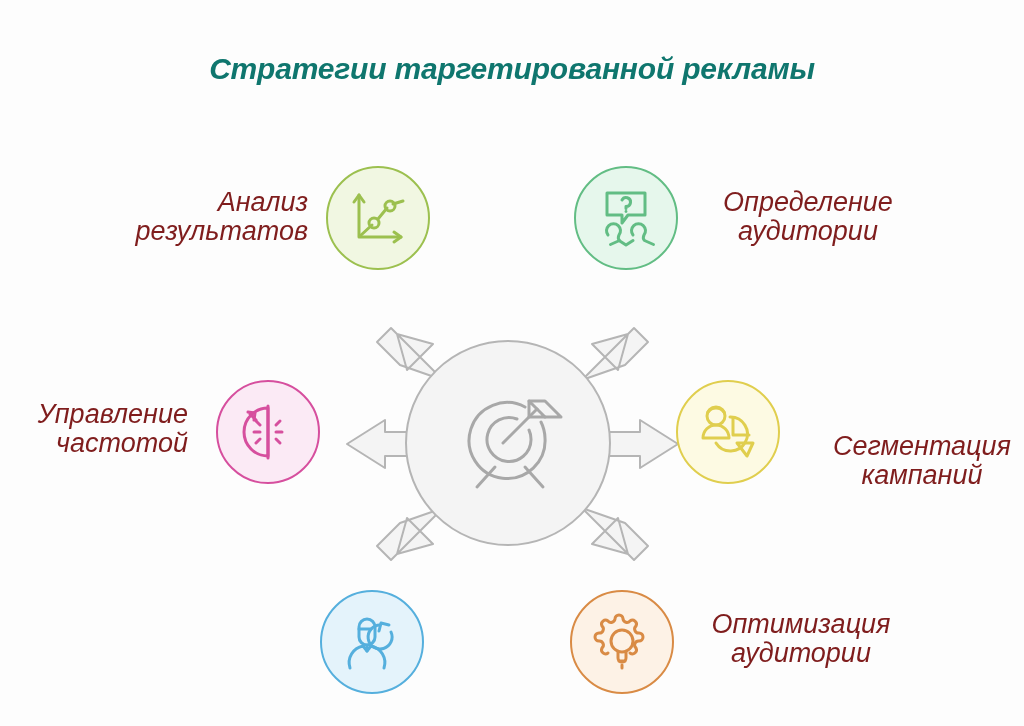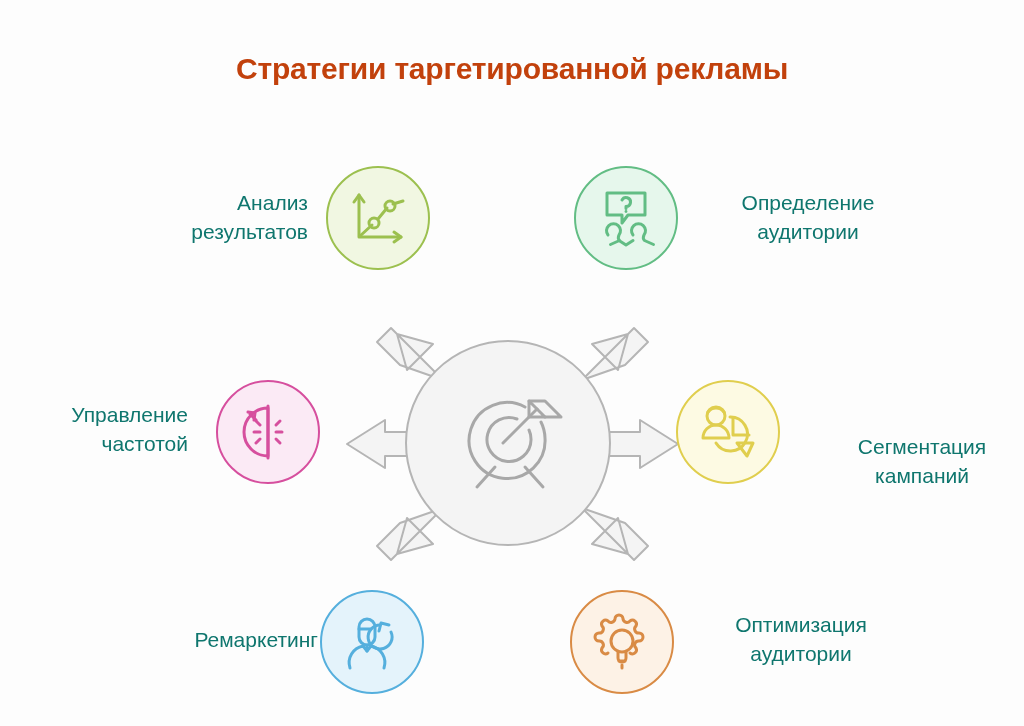--- a/index.html
+++ b/index.html
@@ -19,22 +19,23 @@
     height: 726px;
   }
   .title {
     position: absolute;
     top: 52px;
     left: 0;
     width: 1024px;
     text-align: center;
     font-size: 30px;
     font-weight: bold;
-    color: #c2410c;
+    color: #0f766e;
     letter-spacing: -0.2px;
+    font-style: italic;
   }
 
   
   .hub {
     position: absolute;
     left: 405px;
     top: 340px;
     width: 210px;
     height: 210px;
   }
@@ -74,24 +75,25 @@
     border-width: 2px;
     border-style: solid;
     display: flex;
     align-items: center;
     justify-content: center;
   }
   .node svg { display: block; }
 
   .label {
     position: absolute;
-    font-size: 21px;
+    font-size: 27px;
     line-height: 29px;
-    color: #0f766e;
+    color: #7f1d1d;
     white-space: pre-line;
+    font-style: italic;
   }
   .label.right { text-align: right; }
   .label.left  { text-align: center; }
 
   
   #node-analytics   { left: 326px; top: 166px; }
   #node-audience    { left: 574px; top: 166px; }
   #node-segmentation{ left: 676px; top: 380px; }
   #node-optimization{ left: 570px; top: 590px; }
   #node-remarketing { left: 320px; top: 590px; }
@@ -208,21 +210,20 @@
       <g fill="none" stroke="#55afdd" stroke-width="3" stroke-linecap="round" stroke-linejoin="round">
         <path d="M18 22 L18 16 a8 8 0 0 1 16 0 L34 26 a8 8 0 0 1 -16 0 Z"></path>
         <path d="M18 18 L30 18"></path>
         <path d="M26 34 L26 40"></path>
         <path d="M9 57 a17 17 0 0 1 13 -22 l4 5 l4 -5 a17 17 0 0 1 13 22"></path>
         <path d="M39 14 a12 12 0 1 0 11 7"></path>
         <path d="M38 20 L40 12 L48 14"></path>
       </g>
     </svg>
   </div>
-  <div class="label right" id="label-remarketing">Ремаркетинг</div>
 
   <div class="node" id="node-frequency" style="background:#fbeaf5; border-color:#d64f9e;">
     <svg width="62" height="62" viewBox="0 0 62 62">
       <g fill="none" stroke="#d64f9e" stroke-width="3" stroke-linecap="round" stroke-linejoin="round">
         <path d="M31 7 a24 24 0 0 0 0 48 Z"></path>
         <path d="M31 5 L31 57"></path>
         <path d="M13 13 L19 19"></path>
         <path d="M11 11 L18 12 L17 19"></path>
         <path d="M17 31 L23 31"></path>
         <path d="M39 31 L45 31"></path>

